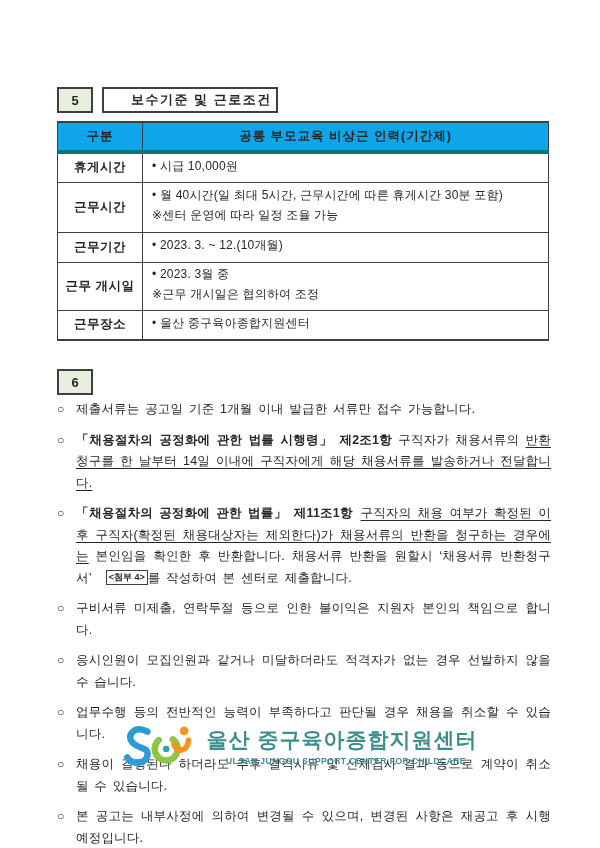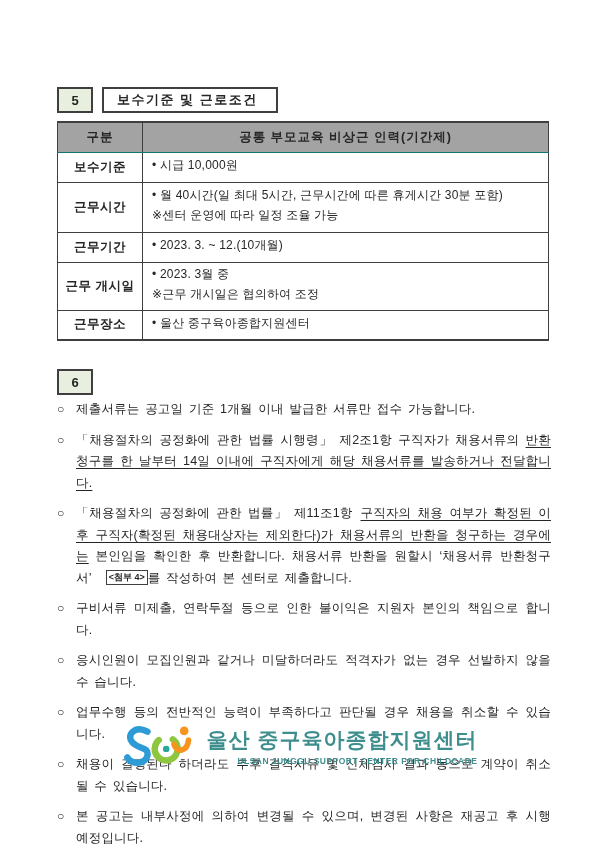--- a/index.html
+++ b/index.html
@@ -6,57 +6,57 @@
   html,body { background:#ffffff; }
   body { font-family:"Liberation Sans","DejaVu Sans",sans-serif; color:#262626; }
   .doc { position:relative; width:600px; height:848px; background:#ffffff; overflow:hidden; }
 
   
   .section-header { position:absolute; display:flex; gap:9px; align-items:flex-start; }
   .section-num { width:36px; height:26px; border:2px solid #3f3f3f; background:#e8efdf;
                  display:flex; align-items:center; justify-content:center;
                  font-size:13px; font-weight:700; }
   .section-title-box { width:176px; height:26px; border:2px solid #3f3f3f; background:#ffffff;
-                 display:flex; align-items:center; padding-left:13px;
+                 display:flex; align-items:center; padding-left:27px;
                  font-size:13px; font-weight:700; letter-spacing:1.5px; }
 
   .sec5 { top:87px; left:57px; }
   .sec6 { top:369px; left:57px; }
 
   
   .cond-table { position:absolute; top:121px; left:57px; width:492px;
                 border-collapse:collapse; table-layout:fixed; }
   .cond-table th, .cond-table td { border:1px solid #3f3f3f; }
   .cond-table { border-top:2.5px solid #3f3f3f; border-bottom:2px solid #3f3f3f; }
-  .cond-table thead th { height:30px; background:#a3a3a3; font-size:12.5px; font-weight:700;
-                letter-spacing:1px; border-bottom:1px solid #0f766e; }
+  .cond-table thead th { height:30px; background:#0ea5e9; font-size:12.5px; font-weight:700;
+                letter-spacing:1px; border-bottom:4px solid #0f766e; }
   .col-label { width:85px; }
   .row-label { text-align:center; font-size:12.5px; font-weight:700; letter-spacing:0.5px; }
   .row-content { padding:0 8px 4px 9px; font-size:12px; line-height:20px; letter-spacing:0.2px; }
   .r-h30 { height:30px; } .r-h50 { height:50px; } .r-h48 { height:48px; }
   .cell-line:empty { display:none; }
 
   
   .bullets { position:absolute; top:399px; left:57px; width:494px; }
   .bullet { display:flex; margin-bottom:9px; font-size:12.5px; line-height:21.5px;
             letter-spacing:0.2px; word-spacing:2px; }
   .bullet .marker { flex:0 0 19px; font-size:12px; }
   .bullet .btext { flex:1; text-align:justify; }
-  .seg-bold { font-weight:400; }
+  .seg-bold { font-weight:700; }
   .seg-gap { margin-right:8px; }
   .seg-underline { text-decoration:underline; text-underline-offset:3px; }
   .seg-box { display:inline-block; border:1px solid #3f3f3f; font-size:9px; font-weight:700;
              line-height:11px; padding:1px 2px; vertical-align:2px; letter-spacing:0;
              word-spacing:0; white-space:nowrap;margin-left:14px; }
 
   
   .logo { position:absolute; top:722px; left:0; width:600px;
           display:flex; justify-content:center; align-items:center; gap:12px; }
   .logo-mark { width:72px; height:48px; }
-  .logo-textwrap { display:flex; flex-direction:column; align-items:flex-end; }
+  .logo-textwrap { display:flex; flex-direction:column; align-items:center; }
   .logo-kr { font-size:21px; font-weight:700; letter-spacing:1px; }
   .logo-en { font-size:8.5px; font-weight:700; letter-spacing:0.45px; margin-top:2px; }
 </style>
 </head>
 <body>
 
 <div class="doc">
 
   <div class="section-header sec5">
     <div class="section-num">5</div>
@@ -65,21 +65,21 @@
 
   <table class="cond-table">
     <thead>
       <tr>
         <th class="col-label">구분</th>
         <th>공통 부모교육 비상근 인력(기간제)</th>
       </tr>
     </thead>
     <tbody>
       <tr class="r-h30">
-        <td class="row-label">보수기준</td>
+        <td class="row-label">휴게시간</td>
         <td class="row-content">
           <div class="cell-line">• 시급 10,000원</div>
 
         </td>
       </tr>
       <tr class="r-h50">
         <td class="row-label">근무시간</td>
         <td class="row-content">
           <div class="cell-line">• 월 40시간(일 최대 5시간, 근무시간에 따른 휴게시간 30분 포함)</div>
           <div class="cell-line">※센터 운영에 따라 일정 조율 가능</div>

